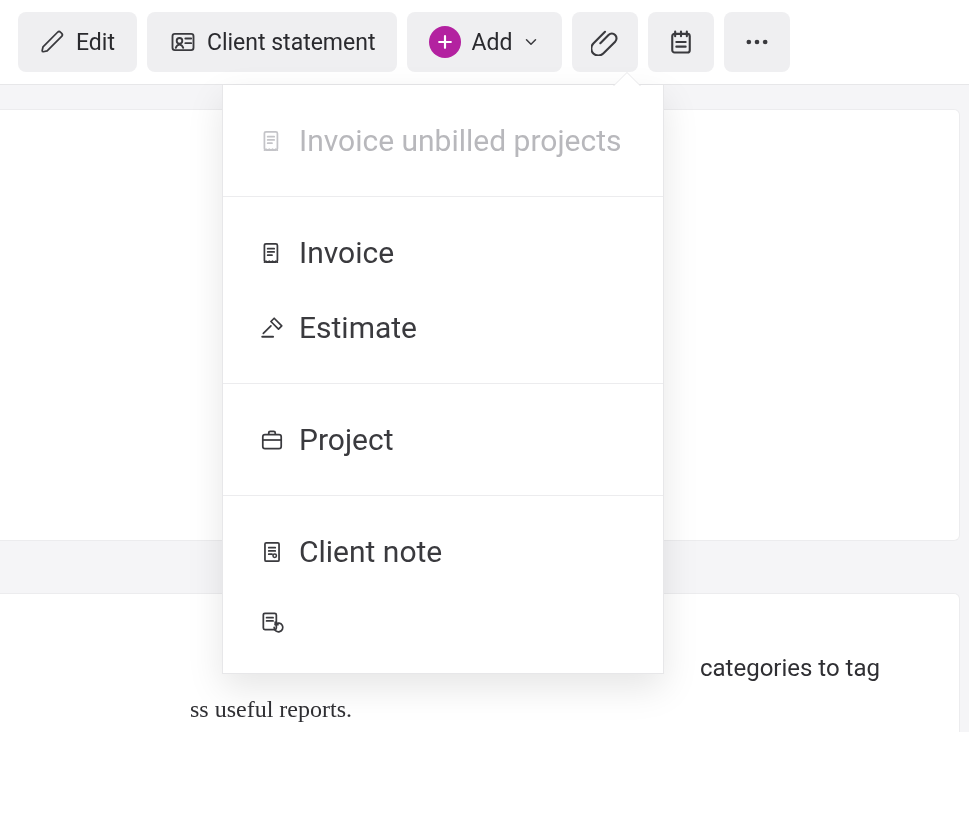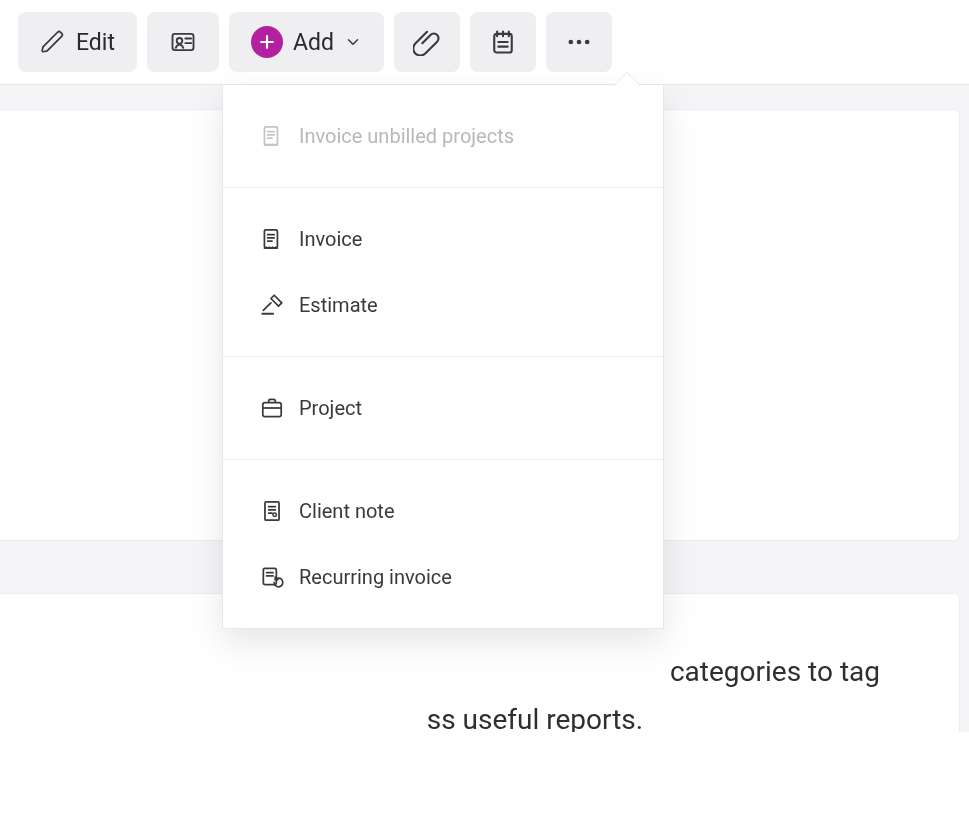--- a/index.html
+++ b/index.html
@@ -74,21 +74,21 @@
     .card2 {
       left: 0; top: 508px;
       width: 960px; height: 260px;
       border-left: none;
       border-top-left-radius: 0;
       border-bottom-left-radius: 0;
     }
     .card2 .inner {
       position: absolute;
       left: 190px; top: 54px;
-      font-size: 28px;
+      font-size: 24px;
       line-height: 1.7;
       color: #2f2f33;
     }
 
     
     .dropdown {
       position: absolute;
       left: 222px;
       top: 85px;
       width: 442px;
@@ -112,21 +112,21 @@
     .dd-group {
       padding: 18px 0;
       border-bottom: 1px solid #ececee;
     }
     .dd-group:last-child { border-bottom: none; }
     .dd-item {
       display: flex;
       align-items: center;
       gap: 14px;
       padding: 20px 36px;
-      font-size: 20px;
+      font-size: 30px;
       color: #3a3a3e;
       cursor: pointer;
     }
     .dd-item.disabled {
       color: #b8b8bc;
       cursor: default;
     }
     .dd-item.disabled svg { color: #c4c4c8; }
     .dd-item svg { flex-shrink: 0; color: #3a3a3e; }
   </style>
@@ -206,20 +206,21 @@
       <svg width="26" height="26" viewBox="0 0 24 24" style="color:#3a3a3e">
           <use href="#i-pencil"></use>
         </svg>
       <span class="lbl">Edit</span>
     </button>
 
     <button class="btn">
       <svg width="28" height="28" viewBox="0 0 24 24" style="color:#3a3a3e">
           <use href="#i-client"></use>
         </svg>
+      <span class="lbl">Client statement</span>
     </button>
 
     <button class="btn">
       <span class="plus-badge">
         <svg width="20" height="20" viewBox="0 0 24 24" style="color:#fff">
             <use href="#i-plus"></use>
           </svg>
       </span>
       <span class="lbl">Add</span>
       <svg width="18" height="18" viewBox="0 0 24 24" style="color:#3a3a3e">
@@ -246,21 +247,21 @@
     </button>
   </div>
 
   <div class="content">
     <div class="card card1"></div>
     <div class="card card2">
       <div class="inner">
         <div style="text-align:right; width:690px;">
           <span>categories to tag</span>
         </div>
-        <div style="text-align:center; width:690px;">
+        <div style="text-align:left; width:690px;font-family:Liberation Serif, serif;">
           <span>ss useful reports.</span>
         </div>
       </div>
     </div>
   </div>
 
   <div class="dropdown" id="dd">
       <div class="dd-group">
         <div class="dd-item disabled">
           <svg width="26" height="26" viewBox="0 0 24 24">
@@ -295,18 +296,17 @@
         <div class="dd-item">
           <svg width="26" height="26" viewBox="0 0 24 24">
             <use href="#i-receipt"></use>
           </svg>
           <span>Client note</span>
         </div>
         <div class="dd-item">
           <svg width="26" height="26" viewBox="0 0 24 24">
             <use href="#i-recur"></use>
           </svg>
-          <span>Recurring invoice</span>
         </div>
       </div>
     </div>
 
 </div>
 
 </body></html>

